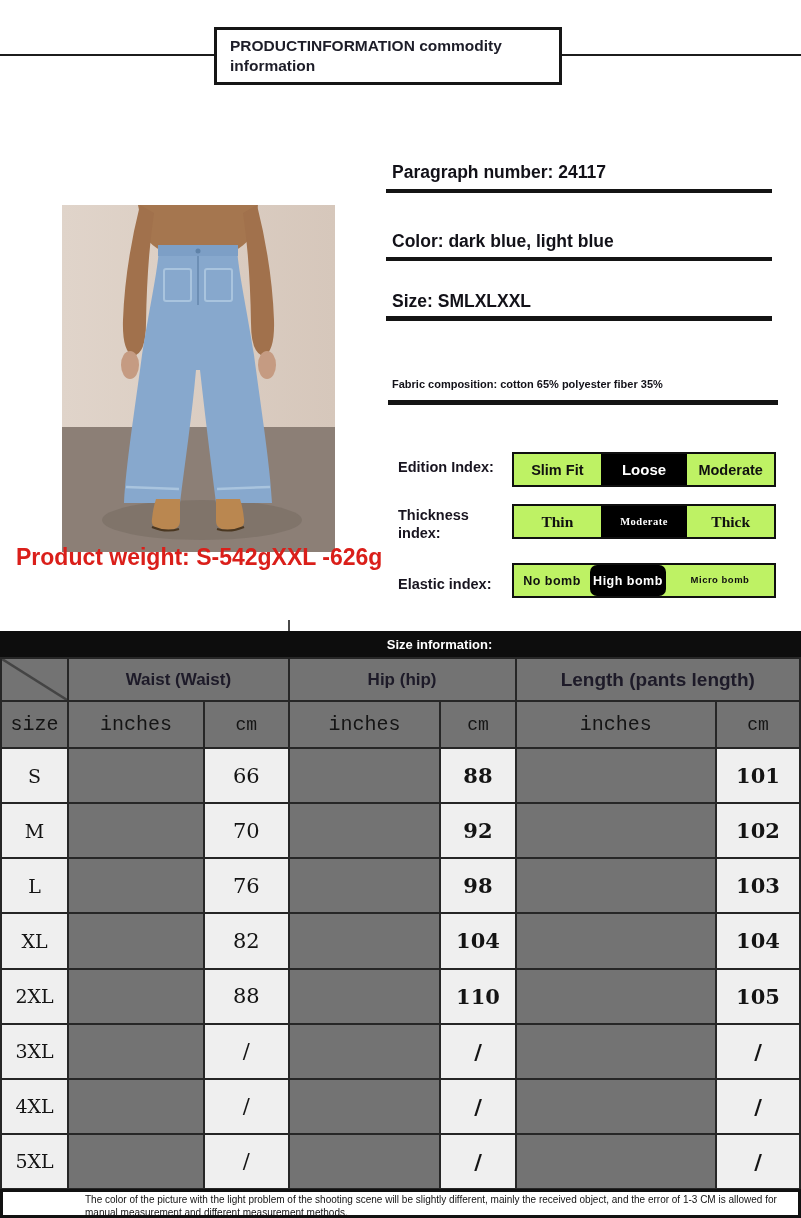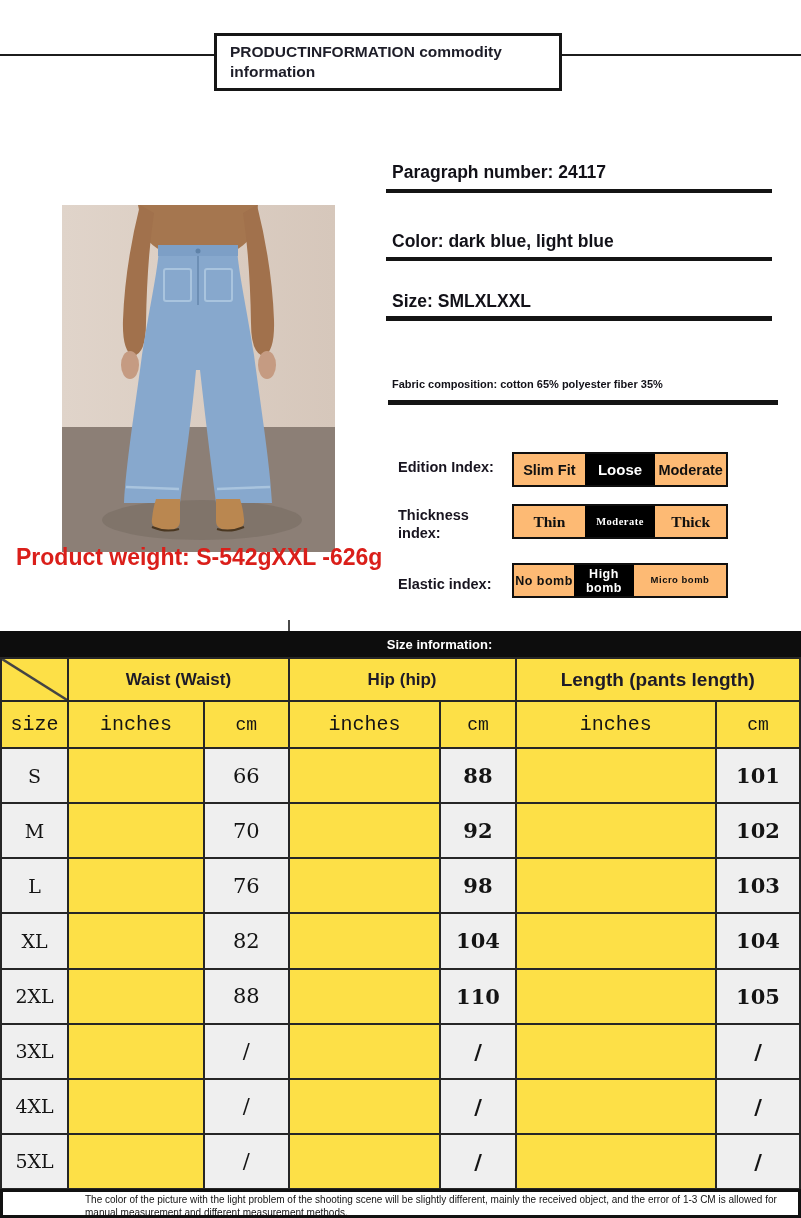--- a/index.html
+++ b/index.html
@@ -1,55 +1,55 @@
 <!DOCTYPE html>
 <html><head>
 <meta charset="utf-8">
 <style>
   html,body{margin:0;padding:0;background:#fff;}
   .page{position:relative;width:801px;height:1218px;background:#fff;overflow:hidden;
         font-family:"Liberation Sans",sans-serif;color:#161616;}
 
   
   .top-line{position:absolute;left:0;top:54px;width:801px;height:2px;background:#1c1c1c;}
-  .title-box{position:absolute;left:214px;top:33px;width:348px;height:58px;box-sizing:border-box;
+  .title-box{position:absolute;left:214px;top:27px;width:348px;height:58px;box-sizing:border-box;
              border:3px solid #161616;background:#fff;display:flex;align-items:center;}
   .title-box .txt{margin-left:13px;width:300px;font-size:15.5px;font-weight:bold;
                   color:#1d1d28;line-height:1.3;}
 
   
   .photo{position:absolute;left:62px;top:205px;width:273px;height:347px;}
 
   
   .info-line{position:absolute;font-weight:bold;color:#121118;font-size:17.5px;white-space:nowrap;}
   .u{position:absolute;background:#141414;}
   .fabric-line{position:absolute;font-weight:bold;color:#121118;font-size:11px;white-space:nowrap;}
 
   .idx-label{position:absolute;font-weight:bold;color:#18141f;font-size:14.5px;line-height:1.25;}
-  .idx-bar{position:absolute;width:216px;height:35px;box-sizing:border-box;border:2px solid #101010;
-           background:#fdba74;display:flex;}
+  .idx-bar{position:absolute;width:264px;height:35px;box-sizing:border-box;border:2px solid #101010;
+           background:#bef264;display:flex;}
   .idx-bar .seg{flex:1;display:flex;align-items:center;justify-content:center;text-align:center;
                 font-weight:bold;color:#101010;font-size:14.5px;}
   .idx-bar .seg.sel{background:#000;color:#fff;font-size:15px;}
   .bar-thickness .seg{font-size:15.5px;font-family:Liberation Serif, serif;}
   .bar-thickness .seg.sel{font-size:10.5px;letter-spacing:.5px;}
   .bar-elastic .seg{font-size:12.5px;letter-spacing:.5px;}
-  .bar-elastic .seg.sel{font-size:12.5px;}
+  .bar-elastic .seg.sel{font-size:12.5px;border-radius:7px;}
   .bar-elastic .seg.small{font-size:9.5px;line-height:1.15;padding:0 16px;}
 
   .weight{position:absolute;left:16px;top:544px;font-size:23px;font-weight:bold;color:#da1f1a;white-space:nowrap;}
 
   
   .tick{position:absolute;left:288px;top:620px;width:2px;height:12px;background:#4a4a4a;}
   .size-bar{position:absolute;left:0;top:631px;width:801px;height:26px;background:#0d0d0d;
             display:flex;align-items:center;justify-content:center;}
   .size-bar span{color:#fff;font-size:13px;font-weight:bold;padding-left:78px;}
 
   table.sizes{position:absolute;left:0;top:657px;width:801px;height:533px;border-collapse:collapse;
-              table-layout:fixed;background:#fde047;}
+              table-layout:fixed;background:#737373;}
   table.sizes td{border:2px solid #262626;text-align:center;vertical-align:middle;padding:0;}
   table.sizes tr.grp td{font-weight:bold;color:#1d1a28;font-size:17px;font-family:"Liberation Sans",sans-serif;}
   table.sizes tr.grp td.len{font-size:19px;}
   table.sizes tr.sub td{font-family:"Liberation Mono",monospace;font-size:20px;color:#141414;}
   table.sizes tr.sub td.cm{font-size:18px;}
   table.sizes tr.data td{font-family:"DejaVu Serif",serif;font-size:21px;color:#141414;}
   table.sizes tr.data td:first-child{font-size:19px;}
   table.sizes tr.data td:nth-child(odd){background:#efefef;}
   table.sizes tr.data td:nth-child(5),
   table.sizes tr.data td:nth-child(7){font-weight:bold;}

